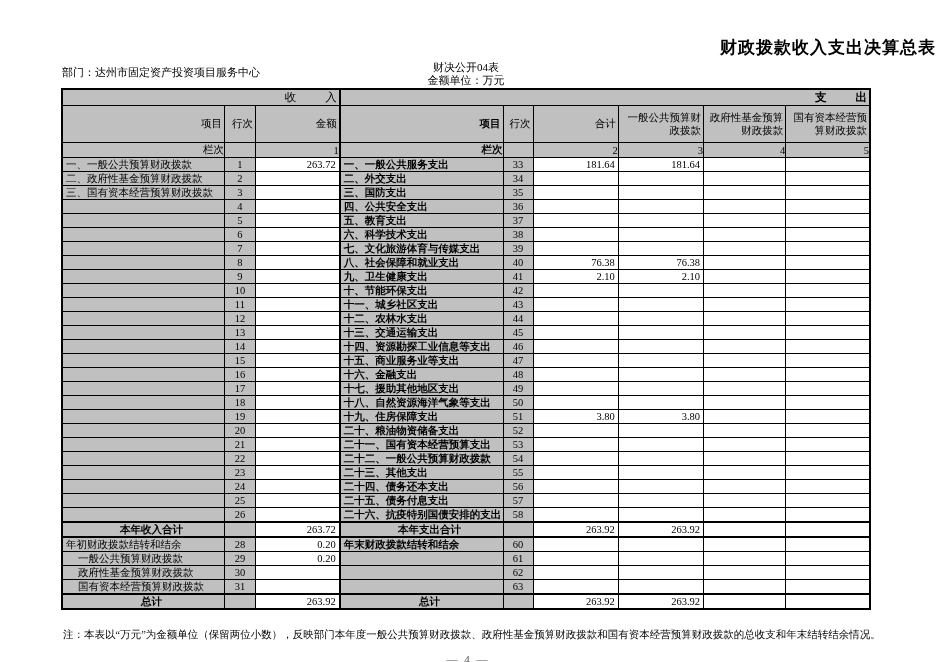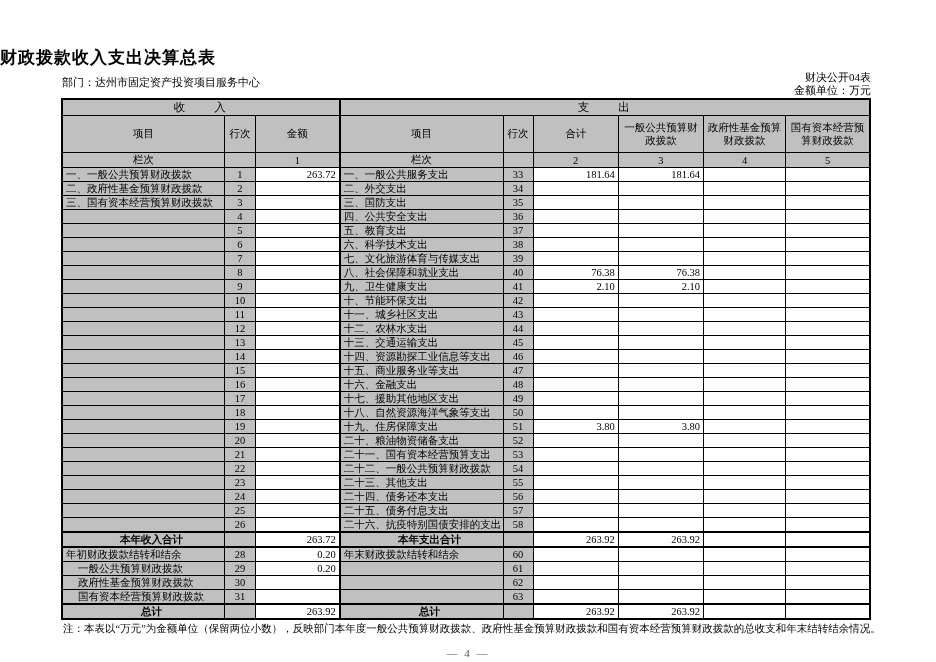--- a/index.html
+++ b/index.html
@@ -1,38 +1,38 @@
 <!DOCTYPE html>
 <html><head>
 <meta charset="utf-8">
 <style>
   html,body{margin:0;padding:0;background:#ffffff;}
   body{width:936px;height:662px;overflow:hidden;}
   .page{position:relative;width:936px;height:662px;color:#000;
         font-family:"Liberation Serif","DejaVu Serif",serif;}
-  .title{text-align:left;padding-top:46px;font-size:17px;font-weight:bold;letter-spacing:1px;}
+  .title{text-align:right;padding-top:36px;font-size:17px;font-weight:bold;letter-spacing:1px;}
   .meta{width:810px;margin-left:61px;margin-top:2px;position:relative;font-size:11px;line-height:13px;}
-  .meta-right{text-align:right;}
+  .meta-right{text-align:center;}
   .dept{position:absolute;left:1px;bottom:8px;}
   table.fiscal{margin-left:61px;width:810px;border-collapse:collapse;table-layout:fixed;
         font-size:10.5px;margin-top:1px;border:2px solid #000;}
   td,th{border:1px solid #000;overflow:hidden;white-space:nowrap;font-weight:normal;padding:0;}
-  thead th{background:#c0c0c0;text-align:center;vertical-align:middle;}
+  thead th{background:#c0c0c0;text-align:right;vertical-align:middle;}
   .sect-row th{height:15px;font-size:11.5px;letter-spacing:2px;}
   .head-row th{height:36px;white-space:normal;line-height:1.25;padding:0 2px;}
   .idx-row th{height:13px;}
   tbody td{height:13px;line-height:13px;}
   .lab{background:#c0c0c0;text-align:left;padding-left:3px;}
   .num{background:#c0c0c0;text-align:center;}
   .val{background:#ffffff;text-align:right;padding-right:3px;}
   .ind{padding-left:15px;}
-  .sec{border-left:2px solid #000;}
+  .sec{border-left:2px solid #000;font-weight:bold;}
   tr.emphasis td{border-top:2px solid #000;border-bottom:2px solid #000;padding-left:44px;}
   tr.emphasis td.lab{font-weight:bold;text-align:center;padding-left:16px;}
-  .note{margin:2px 0 0 63px;font-size:10.5px;width:860px;}
+  .note{margin:18px 0 0 63px;font-size:10.5px;width:860px;}
   .pageno{text-align:center;margin-top:11px;font-size:11px;color:#555;letter-spacing:2px;}
 </style>
 </head>
 <body>
 
 <div class="page">
   <div class="title">财政拨款收入支出决算总表</div>
 
   <div class="meta">
     <div class="meta-right">

